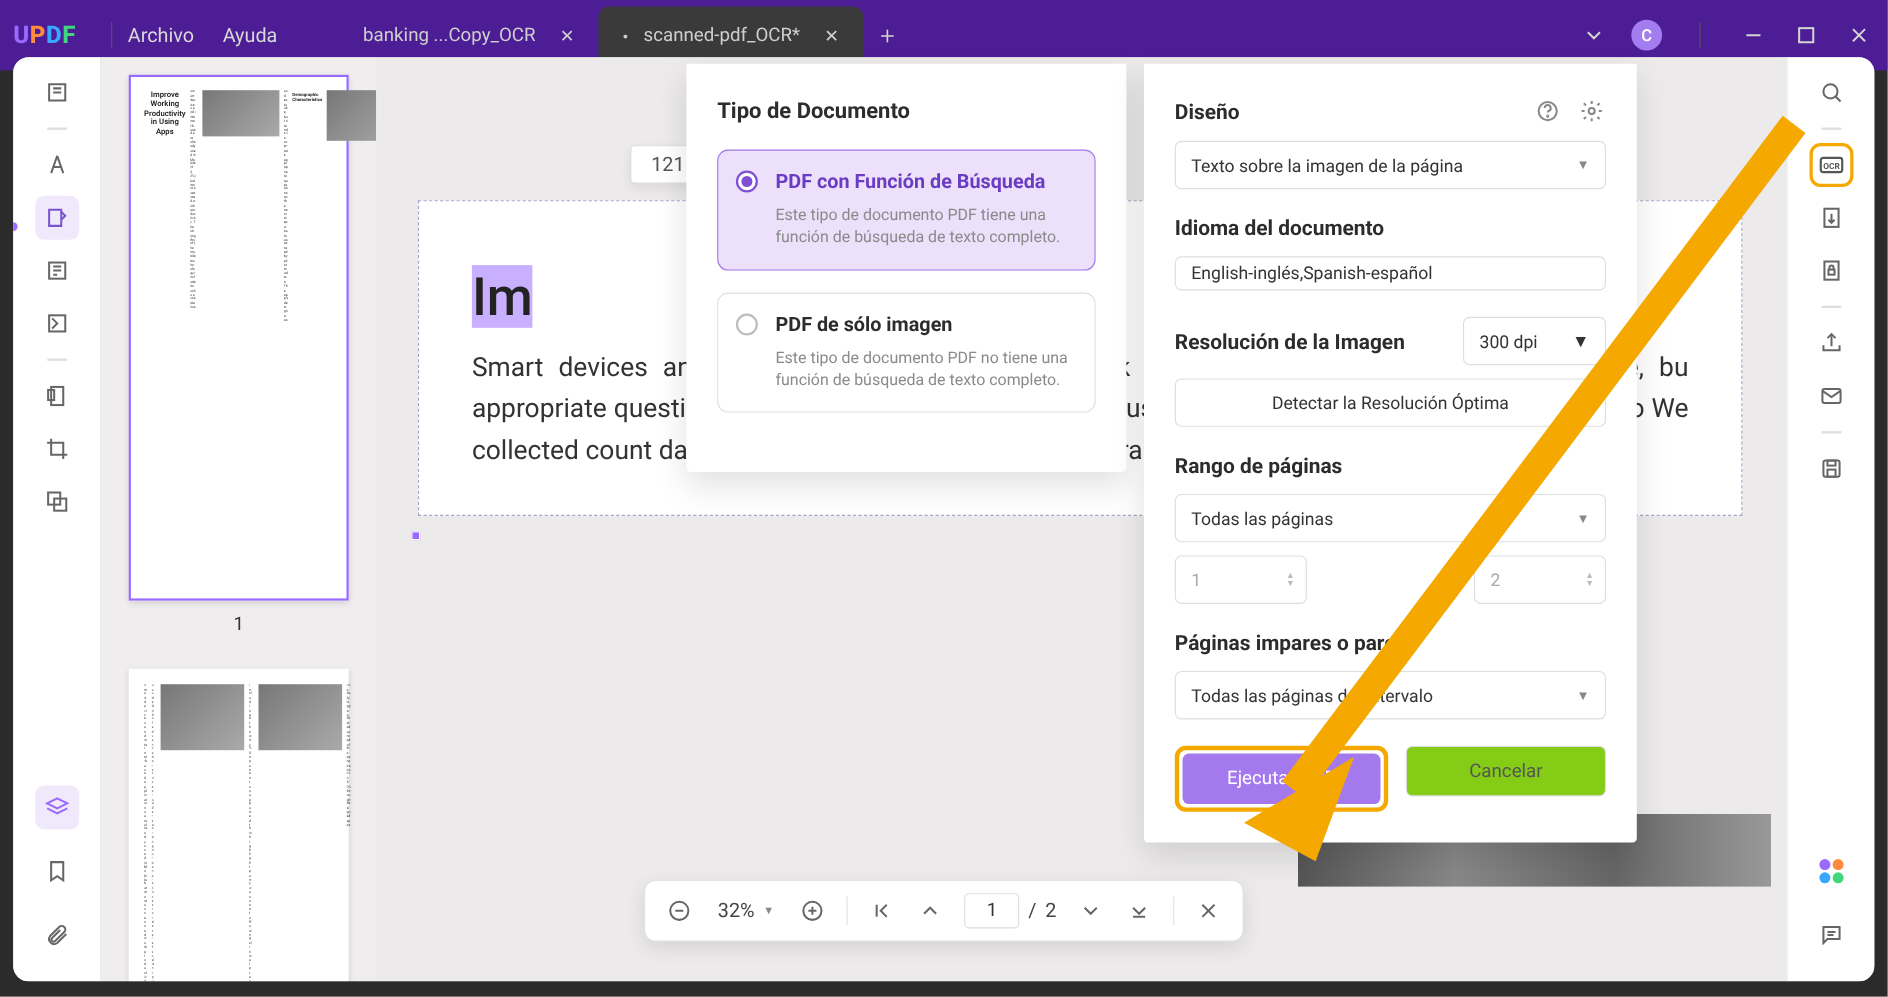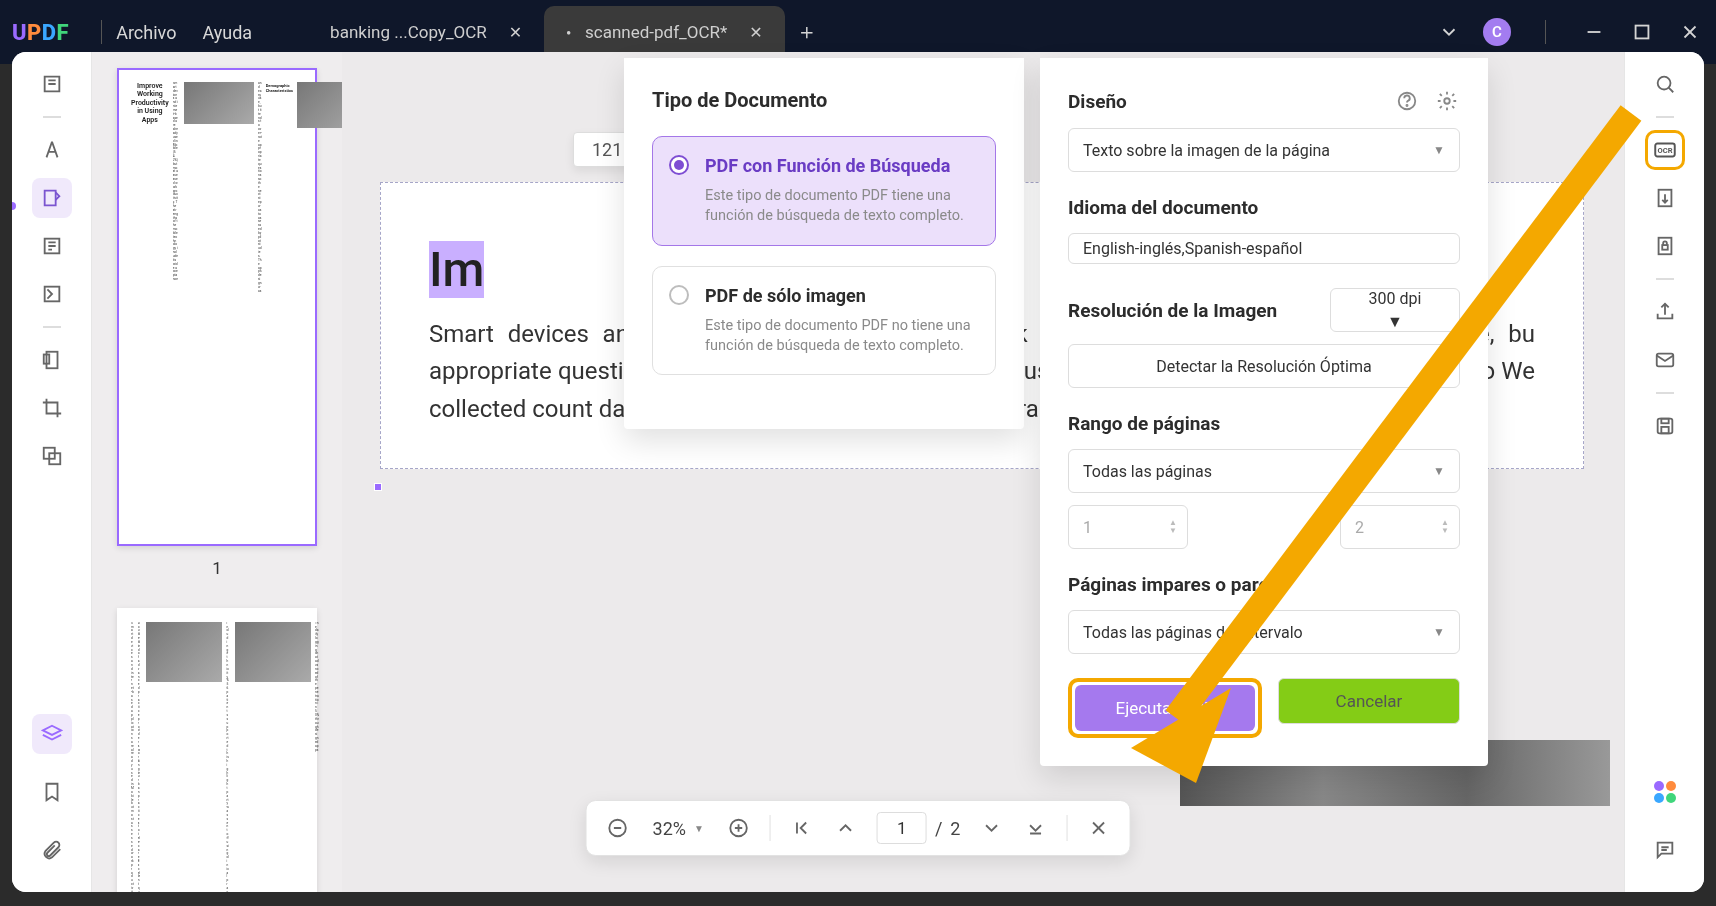--- a/index.html
+++ b/index.html
@@ -1,19 +1,19 @@
 <!DOCTYPE html>
 <html><head>
 <meta charset="utf-8">
 <style>
 * { margin: 0; padding: 0; box-sizing: border-box; font-family: -apple-system, BlinkMacSystemFont, "Segoe UI", Roboto, sans-serif; }
 body { background: #2b2b2b; width: 1716px; height: 906px; overflow: hidden; position: relative; }
 
 
-.titlebar { height: 64px; background: #0f172a; display: flex; align-items: center; padding: 0 12px; color: #d4d4d4; }
+.titlebar { height: 64px; background: #4c1d95; display: flex; align-items: center; padding: 0 12px; color: #d4d4d4; }
 .logo { font-weight: 800; font-size: 22px; letter-spacing: 0.5px; margin-right: 18px; }
 .logo .u { color: #9a6aff; }
 .logo .p { color: #ff8b3d; }
 .logo .d { color: #3aa7ff; }
 .logo .f { color: #40d67b; }
 .menu-sep { width: 1px; height: 24px; background: #555; margin: 0 14px; }
 .menu-item { font-size: 18px; color: #d8d8d8; margin-right: 26px; cursor: pointer; }
 .tabs { display: flex; align-items: stretch; height: 52px; margin-left: 30px; }
 .tab { display: flex; align-items: center; padding: 0 22px; color: #cfcfcf; font-size: 17px; position: relative; }
 .tab.active { background: #3a3a3a; border-radius: 10px 10px 0 0; }
@@ -77,21 +77,21 @@
 
 
 .popup-settings { position: absolute; left: 1040px; top: 58px; width: 448px; background: #fff; border-radius: 0 0 4px 4px; box-shadow: 0 12px 30px rgba(0,0,0,0.12); padding: 30px 28px 28px; }
 .ps-row-head { display: flex; align-items: center; justify-content: space-between; margin-bottom: 14px; }
 .ps-label { font-size: 19px; font-weight: 700; color: #2c2c2c; }
 .ps-head-ico { width: 26px; height: 26px; display: flex; align-items: center; justify-content: center; color: #888; cursor: pointer; }
 .ps-select { width: 100%; height: 44px; border: 1px solid #ddd; border-radius: 6px; padding: 0 14px; display: flex; align-items: center; justify-content: space-between; font-size: 16px; color: #333; cursor: pointer; margin-bottom: 24px; }
 .ps-select .chev { color: #888; font-size: 12px; }
 .ps-input { width: 100%; height: 31px; border: 1px solid #ddd; border-radius: 6px; padding: 0 14px; font-size: 16px; color: #333; margin-bottom: 24px; display: flex; align-items: center; }
 .res-row { display: flex; align-items: center; justify-content: space-between; margin-bottom: 12px; }
-.res-select { width: 130px; height: 44px; border: 1px solid #ddd; border-radius: 6px; padding: 0 14px; display: flex; align-items: center; justify-content: space-between; font-size: 16px; color: #333; flex-direction: column; }
+.res-select { width: 130px; height: 44px; border: 1px solid #ddd; border-radius: 6px; padding: 0 14px; display: flex; align-items: center; justify-content: space-between; font-size: 16px; color: #333; }
 .detect-btn { width: 100%; height: 44px; border: 1px solid #ddd; border-radius: 6px; background: #fff; font-size: 16px; color: #333; cursor: pointer; margin-bottom: 24px; }
 .range-row { display: flex; gap: 20px; margin-bottom: 24px; margin-top: 12px; }
 .spin { width: 120px; height: 44px; border: 1px solid #ddd; border-radius: 6px; display: flex; align-items: center; padding: 0 10px 0 14px; font-size: 16px; color: #aaa; justify-content: space-between; }
 .spin .arrows { display: flex; flex-direction: column; font-size: 8px; color: #bbb; line-height: 8px; }
 .btn-row { display: flex; gap: 16px; margin-top: 6px; }
 .btn { flex: 1; height: 46px; border-radius: 6px; font-size: 17px; cursor: pointer; display: flex; align-items: center; justify-content: center; }
 .btn-primary { background: #a579ee; color: #fff; border: none; }
 .btn-primary-wrap { flex: 1; border: 4px solid #f4a800; border-radius: 10px; padding: 3px; }
 .btn-primary-wrap .btn { width: 100%; }
 .btn-secondary { background: #84cc16; color: #555; border: 1px solid #ddd; }

